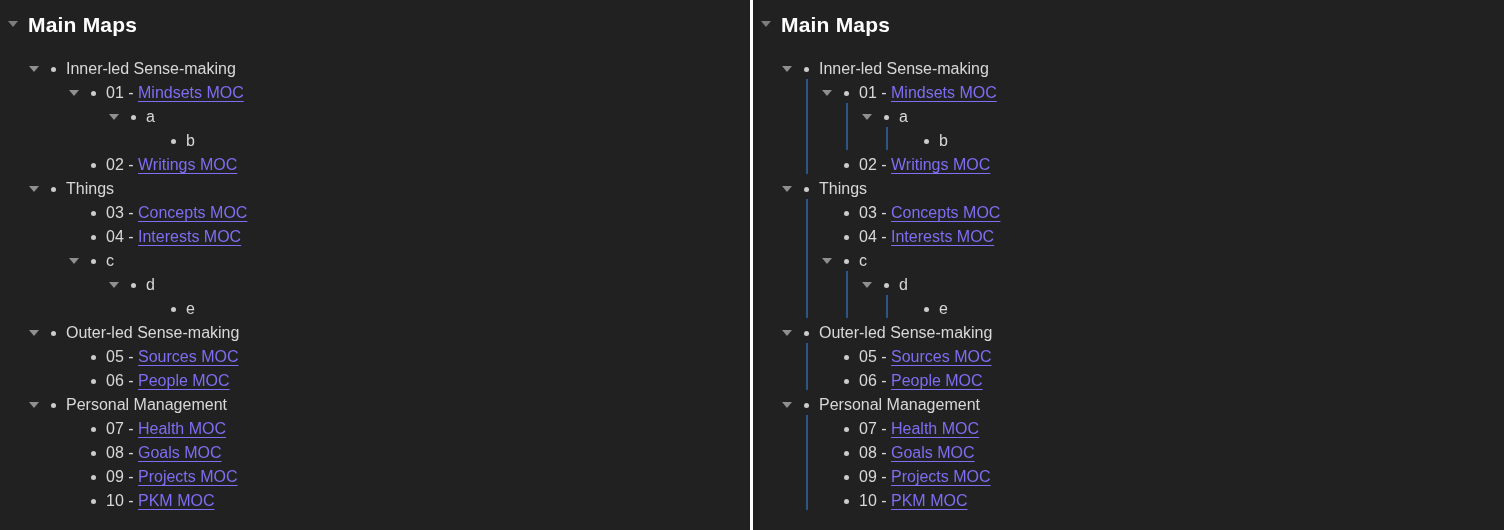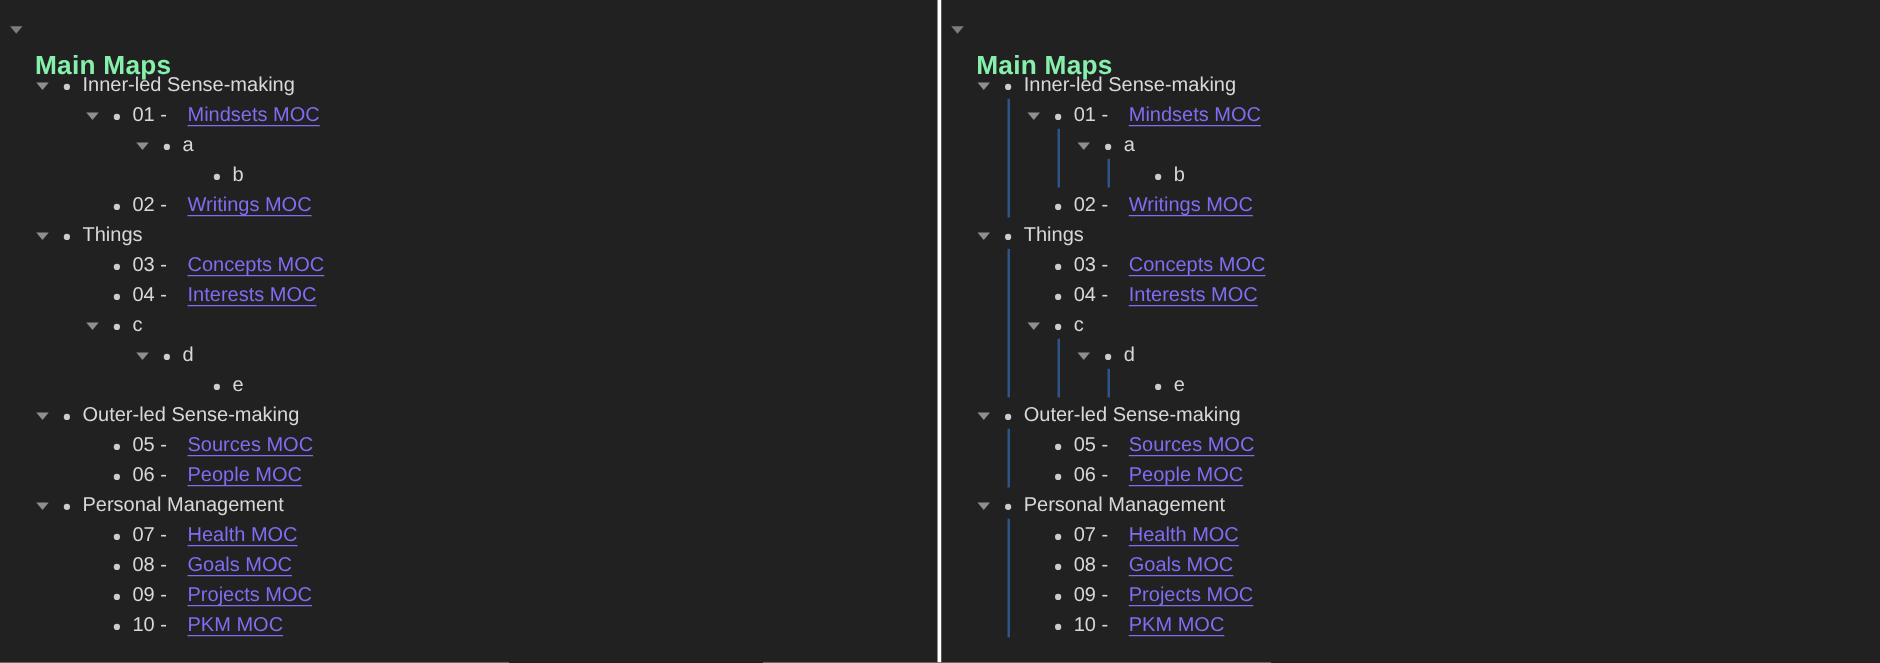--- a/index.html
+++ b/index.html
@@ -17,22 +17,22 @@
     background:#212121;
     overflow:hidden;
     flex:0 0 auto;
   }
   .panel.right{width:751px;}
   .divider{
     width:3px;height:530px;background:#ffffff;flex:0 0 auto;
   }
   .heading{
     position:absolute;top:11px;left:28px;
-    font-size:21px;font-weight:bold;color:#86efac;
-    letter-spacing:.2px;line-height:28px;margin-top:28px;
+    font-size:21px;font-weight:bold;color:#ffffff;
+    letter-spacing:.2px;line-height:28px;
   }
   .heading-arrow{
     position:absolute;top:21px;left:8px;
     width:0;height:0;
     border-left:5px solid transparent;
     border-right:5px solid transparent;
     border-top:6px solid #7d7d7d;
   }
   .rows{
     position:absolute;top:57px;left:0;right:0;height:456px;
@@ -47,21 +47,20 @@
     border-right:5px solid transparent;
     border-top:6px solid #8f8f8f;
   }
   .bullet{
     position:absolute;top:10px;width:5px;height:5px;
     border-radius:50%;background:#cccccc;
   }
   .row a{
     color:#7f6df2;text-decoration:underline;cursor:pointer;
     text-underline-offset:3px;
-    margin-left:12px;
   }
   .guide-line{
     position:absolute;width:2px;background:#2d5586;
   }
 </style>
 </head>
 <body>
 
 <div id="canvas">
 

